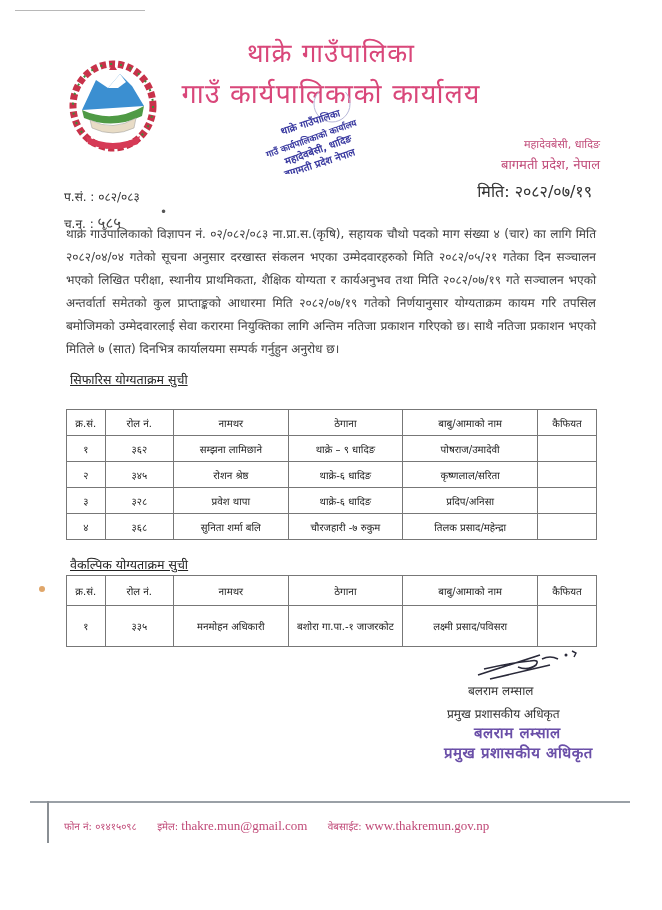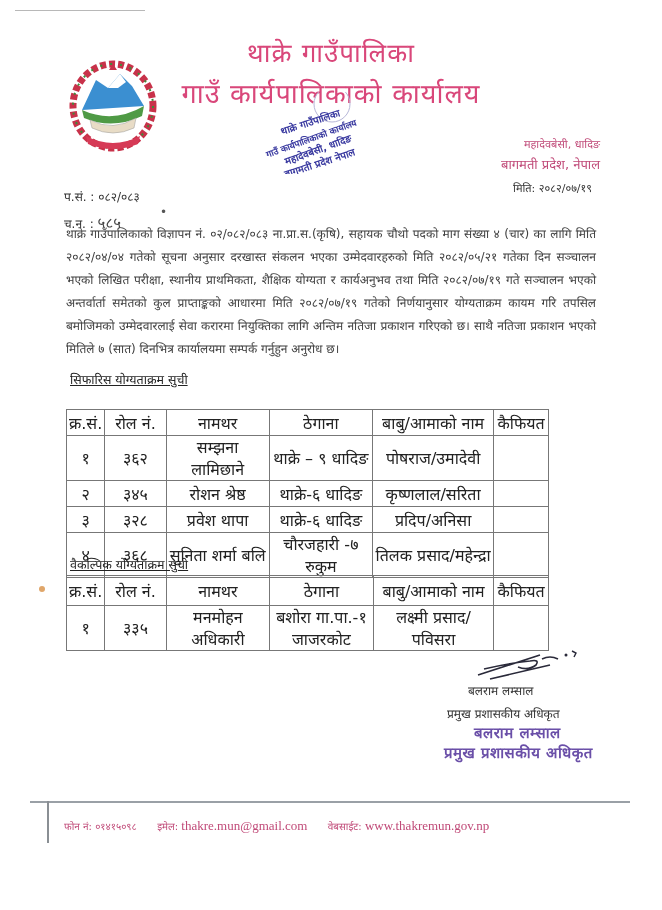--- a/index.html
+++ b/index.html
@@ -16,41 +16,41 @@
     
     .title1 { position: absolute; left: 0; width: 662px; top: 34px; text-align: center; color: #d9477a; font-size: 26px; letter-spacing: 1px; }
     .title2 { position: absolute; left: 0; width: 662px; top: 74px; text-align: center; color: #d9477a; font-size: 27px; letter-spacing: 1px; }
 
     
     .stamp { position: absolute; left: 262px; top: 92px; width: 130px; height: 82px; }
 
     
     .addr1 { position: absolute; right: 62px; top: 136px; color: #c04a78; font-size: 11px; }
     .addr2 { position: absolute; right: 62px; top: 155px; color: #c04a78; font-size: 13px; }
-    .date { position: absolute; right: 70px; top: 180px; color: #333; font-size: 11px; }
+    .date { position: absolute; right: 70px; top: 180px; color: #333; font-size: 16px; }
 
     .ps { position: absolute; left: 64px; top: 188px; font-size: 12px; color: #333; text-align: center; }
     .cn { position: absolute; left: 64px; top: 212px; font-size: 12px; color: #333; }
     .cn .hand { font-family: "DejaVu Serif", serif; font-size: 15px; color: #444; }
 
     .subject { position: absolute; left: 0; width: 662px; top: 205px; text-align: center; font-size: 12px; color: #222; }
     .subject .dot { position: absolute; left: 160px; top: 0; color: #555; }
 
     .body-text {
       position: absolute; left: 66px; top: 223px; width: 530px;
       font-size: 12px; line-height: 23px; text-align: justify; color: #404040;
     }
 
     .section-title { position: absolute; left: 70px; font-size: 12.5px; text-decoration: underline; color: #222; }
     .sec1 { top: 371px; }
     .sec2 { top: 556px; }
 
     table.result {
-      position: absolute; left: 66px; width: 483px;
-      border-collapse: collapse; font-size: 16px; color: #222;
+      position: absolute; left: 66px; width: 531px;
+      border-collapse: collapse; font-size: 10px; color: #222;
     }
     table.result th, table.result td {
       border: 1px solid #777; text-align: center; font-weight: normal; padding: 0 2px;
     }
     table.t1 { top: 409px; }
     table.t1 tr { height: 26px; }
     table.t2 { top: 575px; }
     table.t2 tr.head { height: 30px; }
     table.t2 tr.row { height: 41px; }
     col.c1 { width: 36px; } col.c2 { width: 64px; } col.c3 { width: 107px; }

